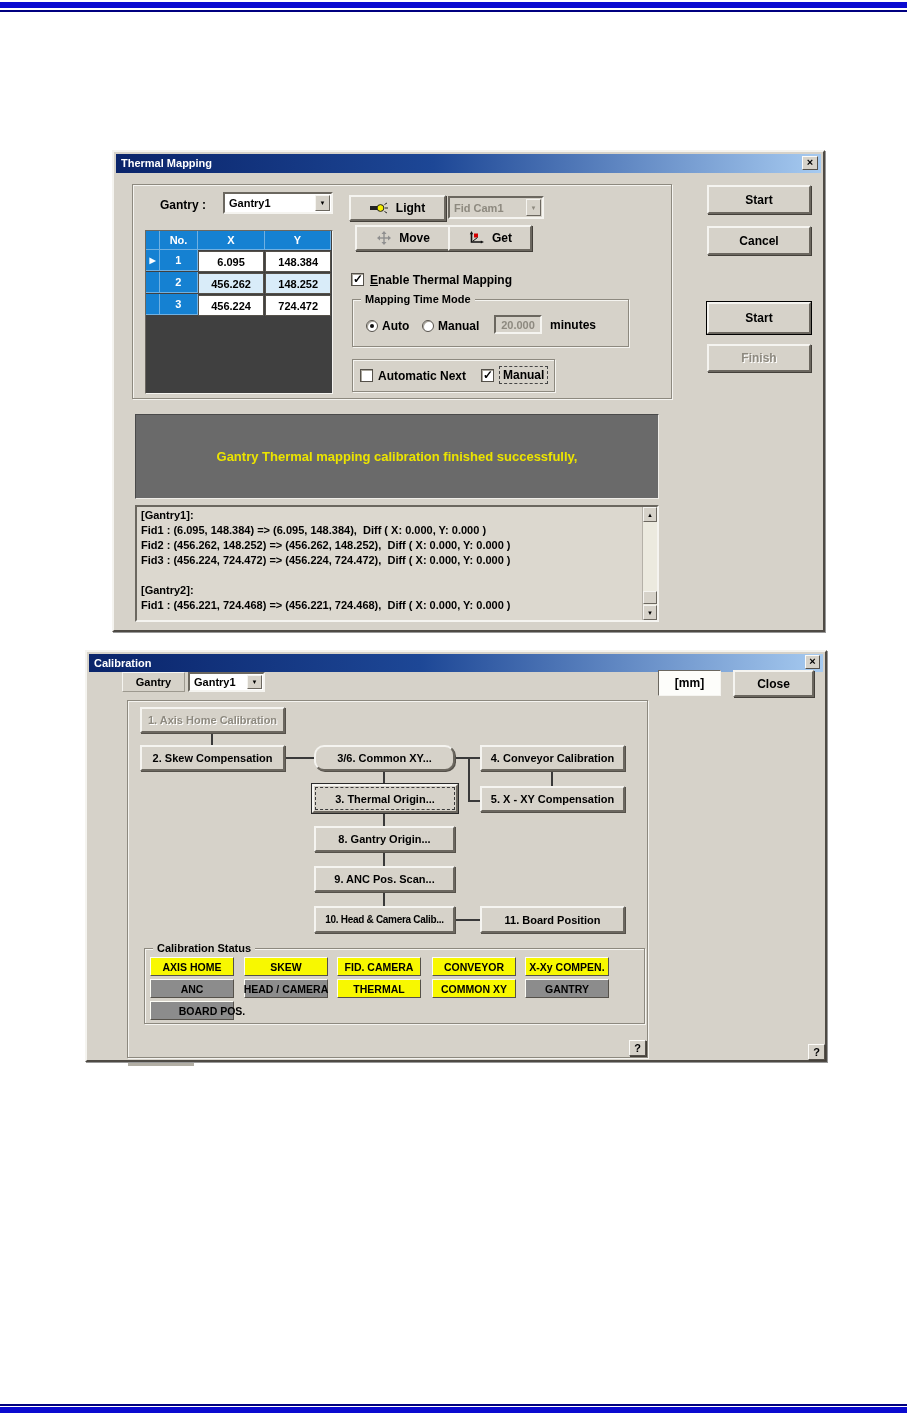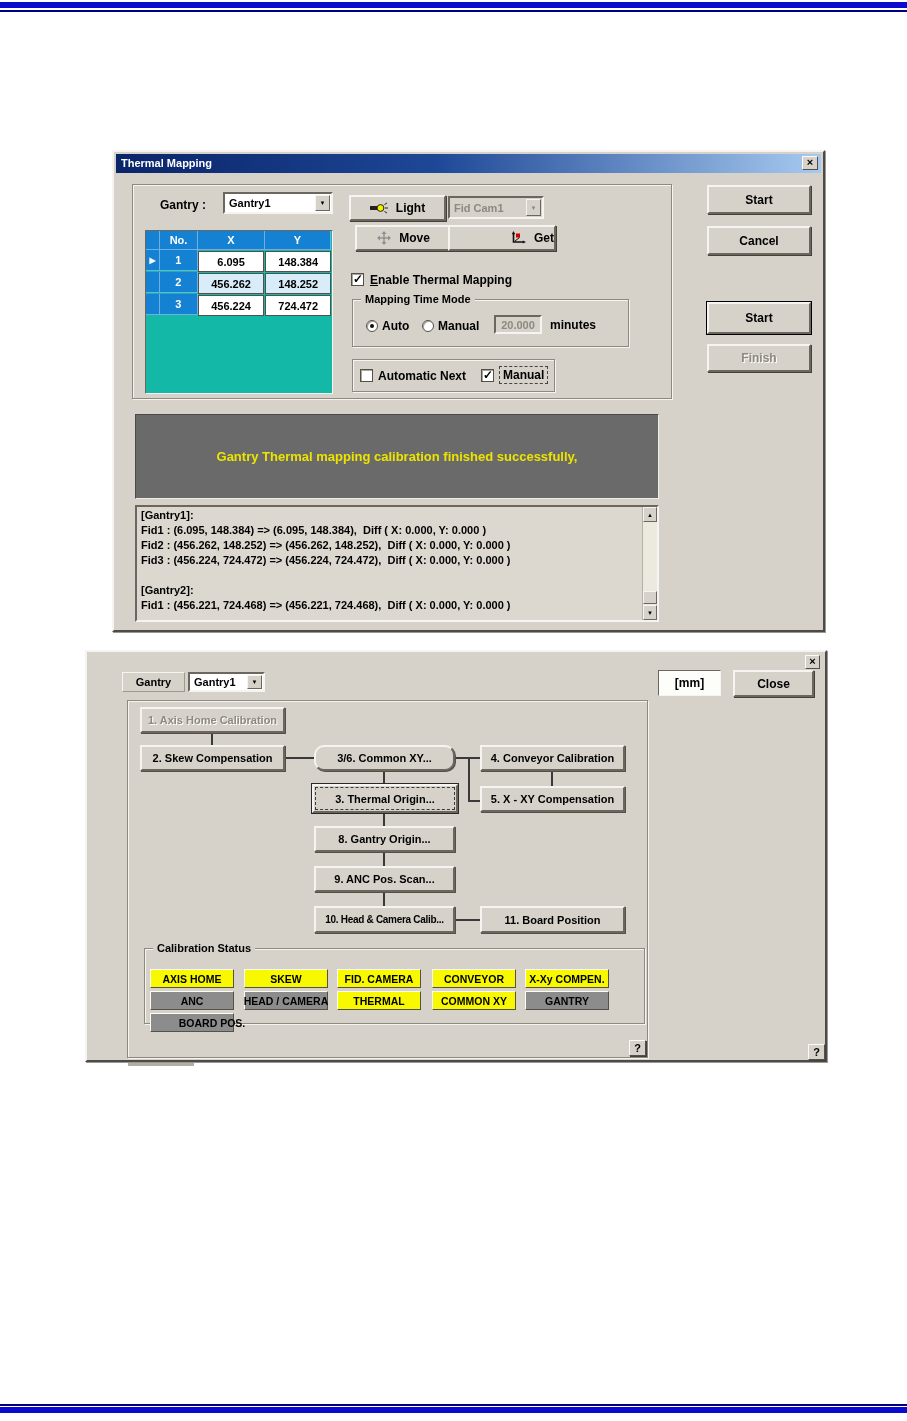--- a/index.html
+++ b/index.html
@@ -52,21 +52,21 @@
   }
   .combo .combo-text { position:absolute; left:4px; top:0; bottom:0; display:flex; align-items:center; }
   .combo .combo-arrow {
     position:absolute; top:1px; right:1px; bottom:1px; width:15px;
     background:#d6d2c9; border:1px solid; border-color:#f5f4f0 #6b675f #6b675f #f5f4f0;
     font-size:6px; display:flex; align-items:center; justify-content:center;
   }
   .combo.disabled { background:#d6d2c9; color:#8d897f; }
 
   
-  .tbl { position:absolute; background:#14b8a6; border:1px solid; border-color:#6b675f #f5f4f0 #f5f4f0 #6b675f; }
+  .tbl { position:absolute; background:#404040; border:1px solid; border-color:#6b675f #f5f4f0 #f5f4f0 #6b675f; }
   .trow { display:flex; }
   .tc { display:flex; align-items:center; justify-content:center; font-size:11px; font-weight:bold; }
   .tc.blue { background:var(--table_blue,#1581d2); color:#fff; border-right:1px solid #6fb0e2; border-bottom:1px solid #6fb0e2; }
   .tc.val  { background:#fff; border:1px solid #55514a; margin:1px 1px 0 0; }
   .tc.val.hl { background:var(--row_hl,#d9ecf9); }
   .c-m { width:14px; } .c-n { width:38px; } .c-x { width:67px; } .c-y { width:66px; }
   .hrow .tc { height:19px; } .drow .tc { height:21px; }
   .marker { font-size:8px; color:#fff; }
 
   .cb {
@@ -111,21 +111,21 @@
   }
   .fbox.disabled { color:#8d897f; text-shadow:1px 1px 0 #fff; }
   .fbox.focus { box-shadow:0 0 0 1px #2a2a2a, 1px 1px 0 #000; outline:1px dashed #3a3a3a; outline-offset:-4px; }
   .fbox.tight { font-size:10px; letter-spacing:-0.3px; }
   .conn { position:absolute; background:#3a3a3a; }
 
   .chip {
     position:absolute; width:84px; height:19px;
     display:flex; align-items:center; justify-content:center;
     font-size:10.5px; font-weight:bold; white-space:nowrap;
-    border:1px solid; border-color:#fdfdf6 #55514a #55514a #fdfdf6;margin-top:12px;
+    border:1px solid; border-color:#fdfdf6 #55514a #55514a #fdfdf6;
   }
   .chip.yellow { background:var(--chip_yellow,#f8f800); }
   .chip.gray { background:var(--chip_gray,#8c8c8c); }
 
   .help-btn {
     position:absolute; width:17px; height:16px; background:#d6d2c9;
     border:1px solid; border-color:#fcfbf8 #55514a #55514a #fcfbf8; box-shadow:1px 1px 0 #44403a;
     font-size:11px; font-weight:bold; display:flex; align-items:center; justify-content:center;
   }
   .panel-white {
@@ -211,21 +211,21 @@
           <path d="M7 0 L9.5 3 H4.5 Z"></path>
           <path d="M7 14 L4.5 11 H9.5 Z"></path>
           <path d="M0 7 L3 4.5 V9.5 Z"></path>
           <path d="M14 7 L11 9.5 V4.5 Z"></path>
           <rect x="6.3" y="2.5" width="1.4" height="9"></rect>
           <rect x="2.5" y="6.3" width="9" height="1.4"></rect>
         </svg>
     </span>
     <span>Move</span>
   </div>
-  <div class="btn" style="left:334px; top:73px; width:108px; height:26px;justify-content:flex-end;">
+  <div class="btn" style="left:334px; top:73px; width:84px; height:26px;">
     <span style="display:flex;">
       <svg width="16" height="14" viewBox="0 0 16 14">
           <path d="M3.5 2 V11 H14" stroke="#111" stroke-width="1.6" fill="none"></path>
           <path d="M3.5 0 L1.8 3.2 H5.2 Z" fill="#111"></path>
           <path d="M16 11 L12.8 9.4 V12.6 Z" fill="#111"></path>
           <rect x="6" y="2.5" width="4" height="4" fill="#d40000"></rect>
           <path d="M5 10 L9.5 6.5" stroke="#111" stroke-width="1" fill="none"></path>
         </svg>
     </span>
     <span>Get</span>
@@ -269,20 +269,23 @@
     </div>
   </div>
 
   <div class="btn" style="left:593px; top:33px; width:104px; height:29px;">Start</div>
   <div class="btn" style="left:593px; top:74px; width:104px; height:29px;">Cancel</div>
   <div class="btn default" style="left:593px; top:150px; width:104px; height:32px;">Start</div>
   <div class="btn disabled" style="left:593px; top:192px; width:104px; height:28px;">Finish</div>
 </div>
 
 <div class="dialog" id="calib-dialog" style="left:85px; top:650px; width:742px; height:412px;">
+  <div class="titlebar" style="height:18px; line-height:18px;">
+    <span>Calibration</span>
+  </div>
   <div class="win-close" style="top:3px; width:15px;">×</div>
 
   <div class="flat-label" style="left:35px; top:20px; width:63px; height:20px;">Gantry</div>
   <div class="combo" style="left:101px; top:20px; width:77px; height:20px;">
     <span class="combo-text">Gantry1</span>
     <span class="combo-arrow">▼</span>
   </div>
   <div class="panel-white" style="left:571px; top:18px; width:63px; height:26px;">[mm]</div>
   <div class="btn" style="left:646px; top:18px; width:81px; height:27px;">Close</div>
 

